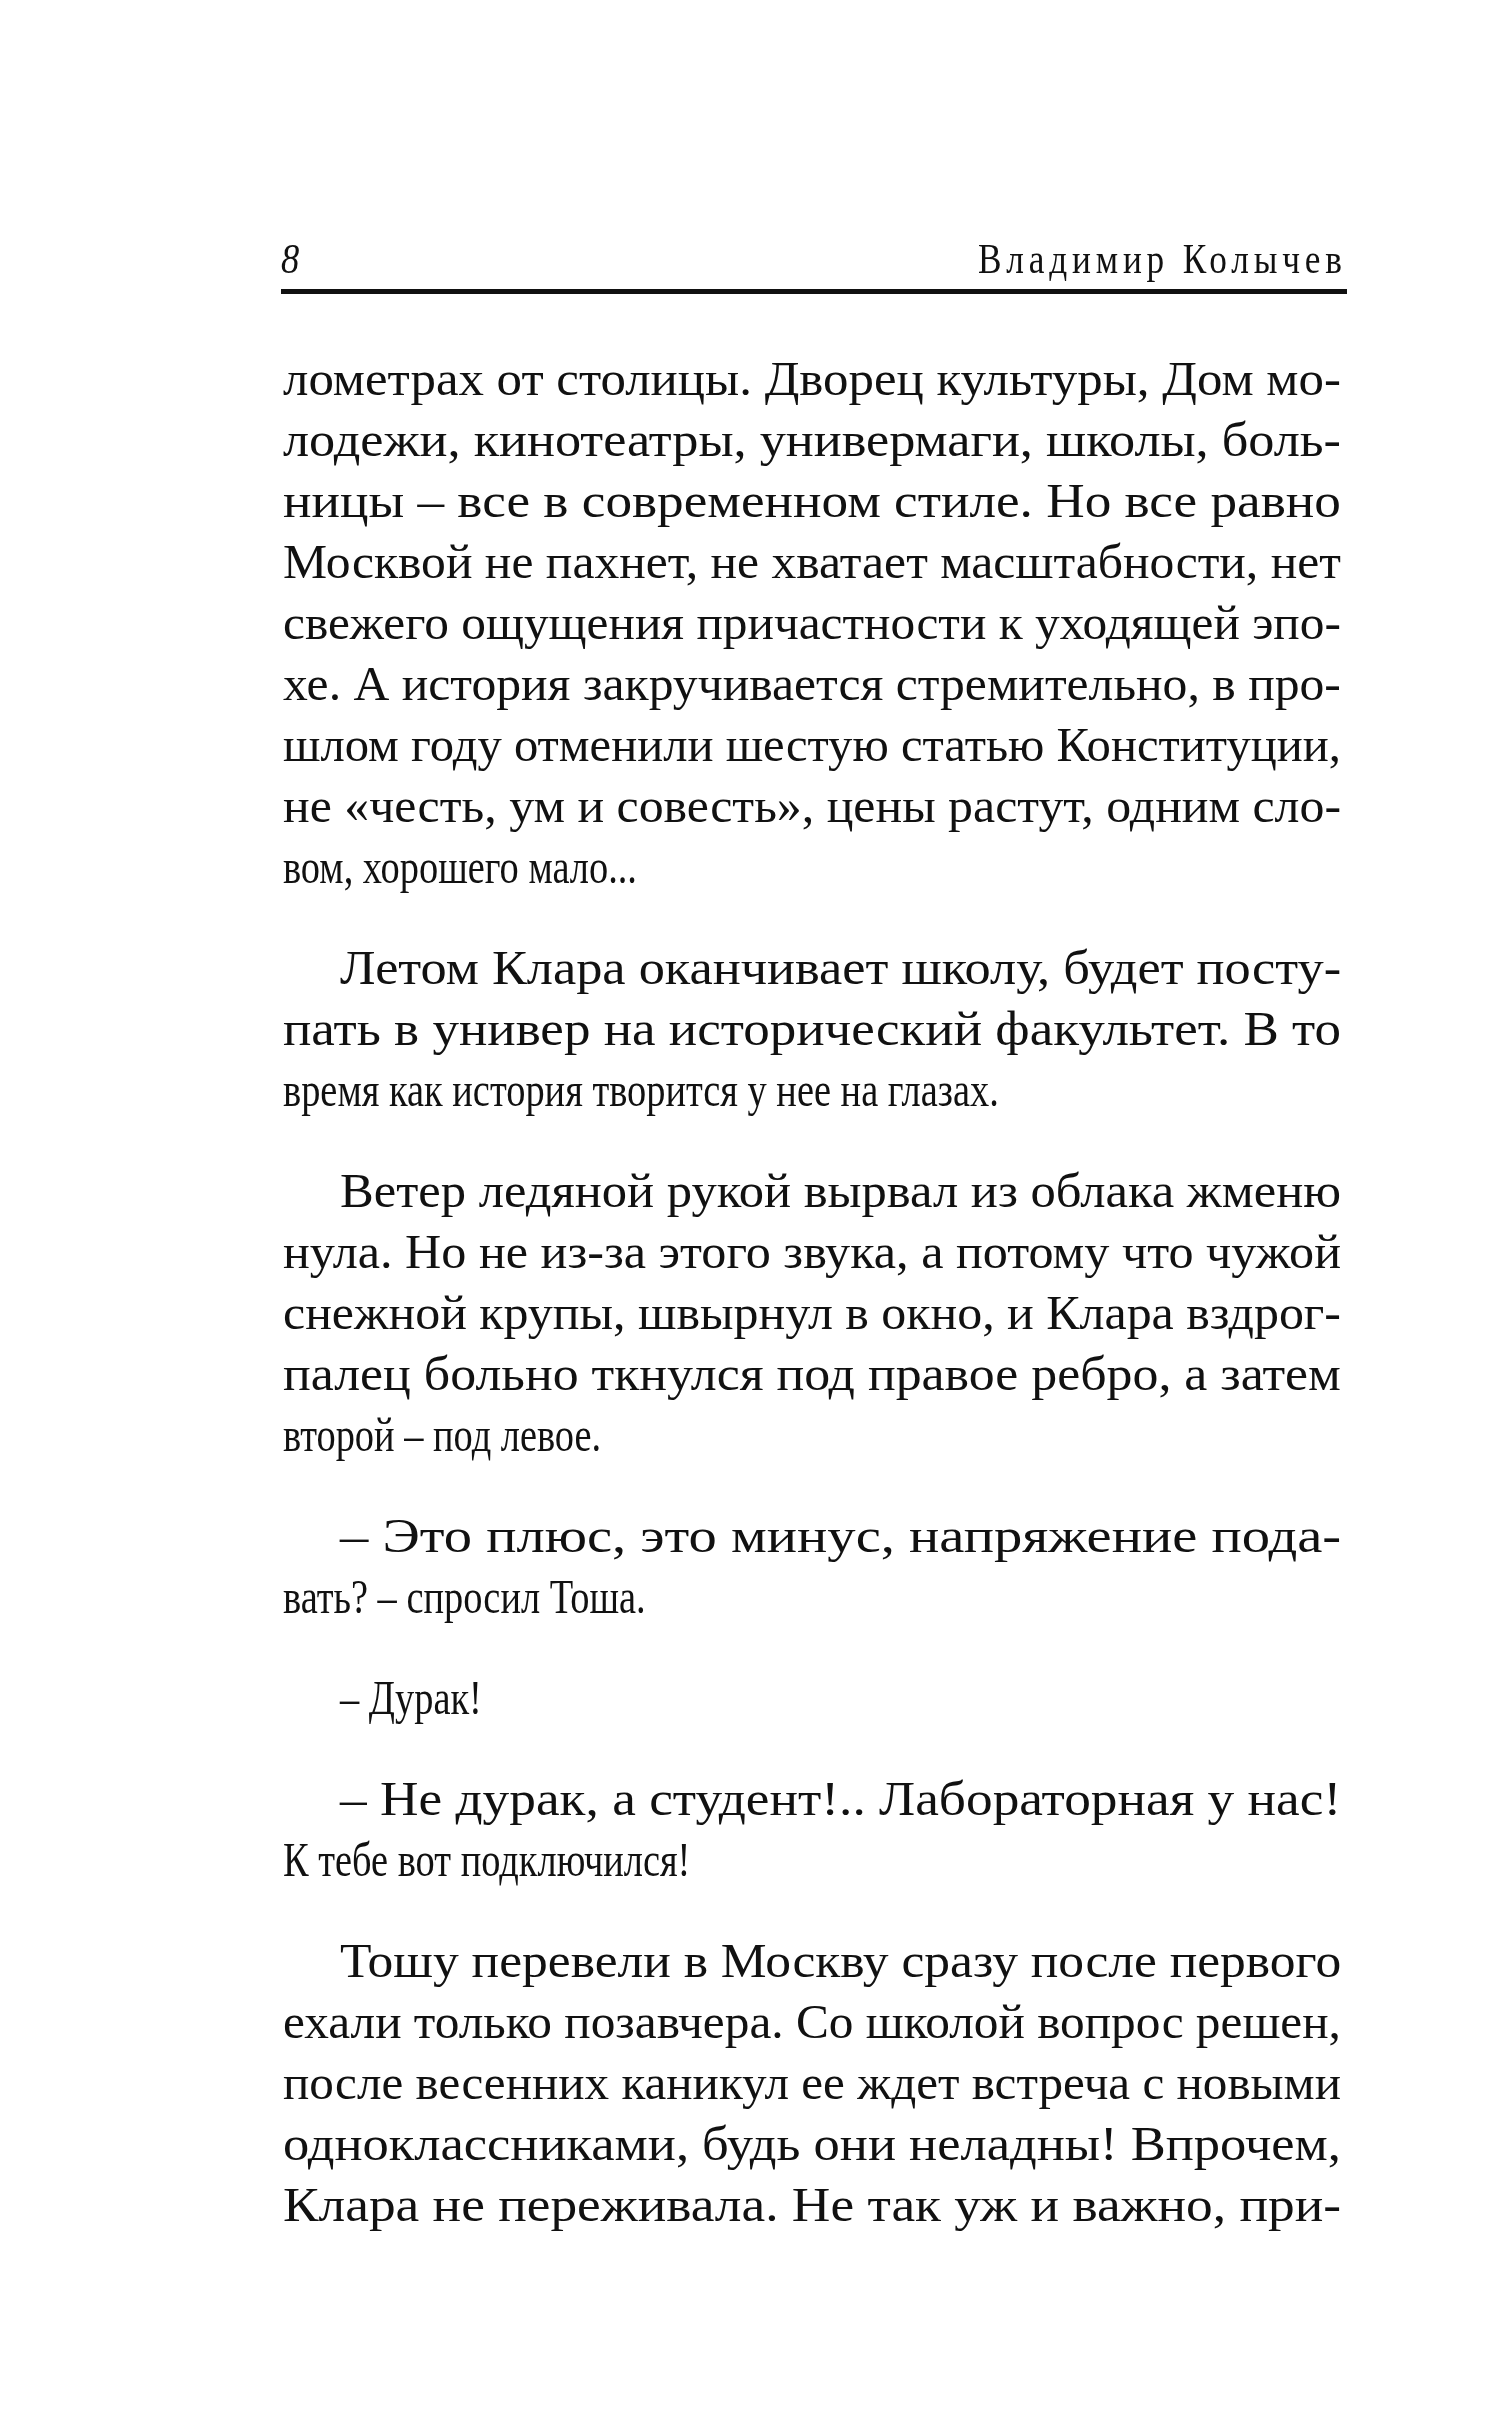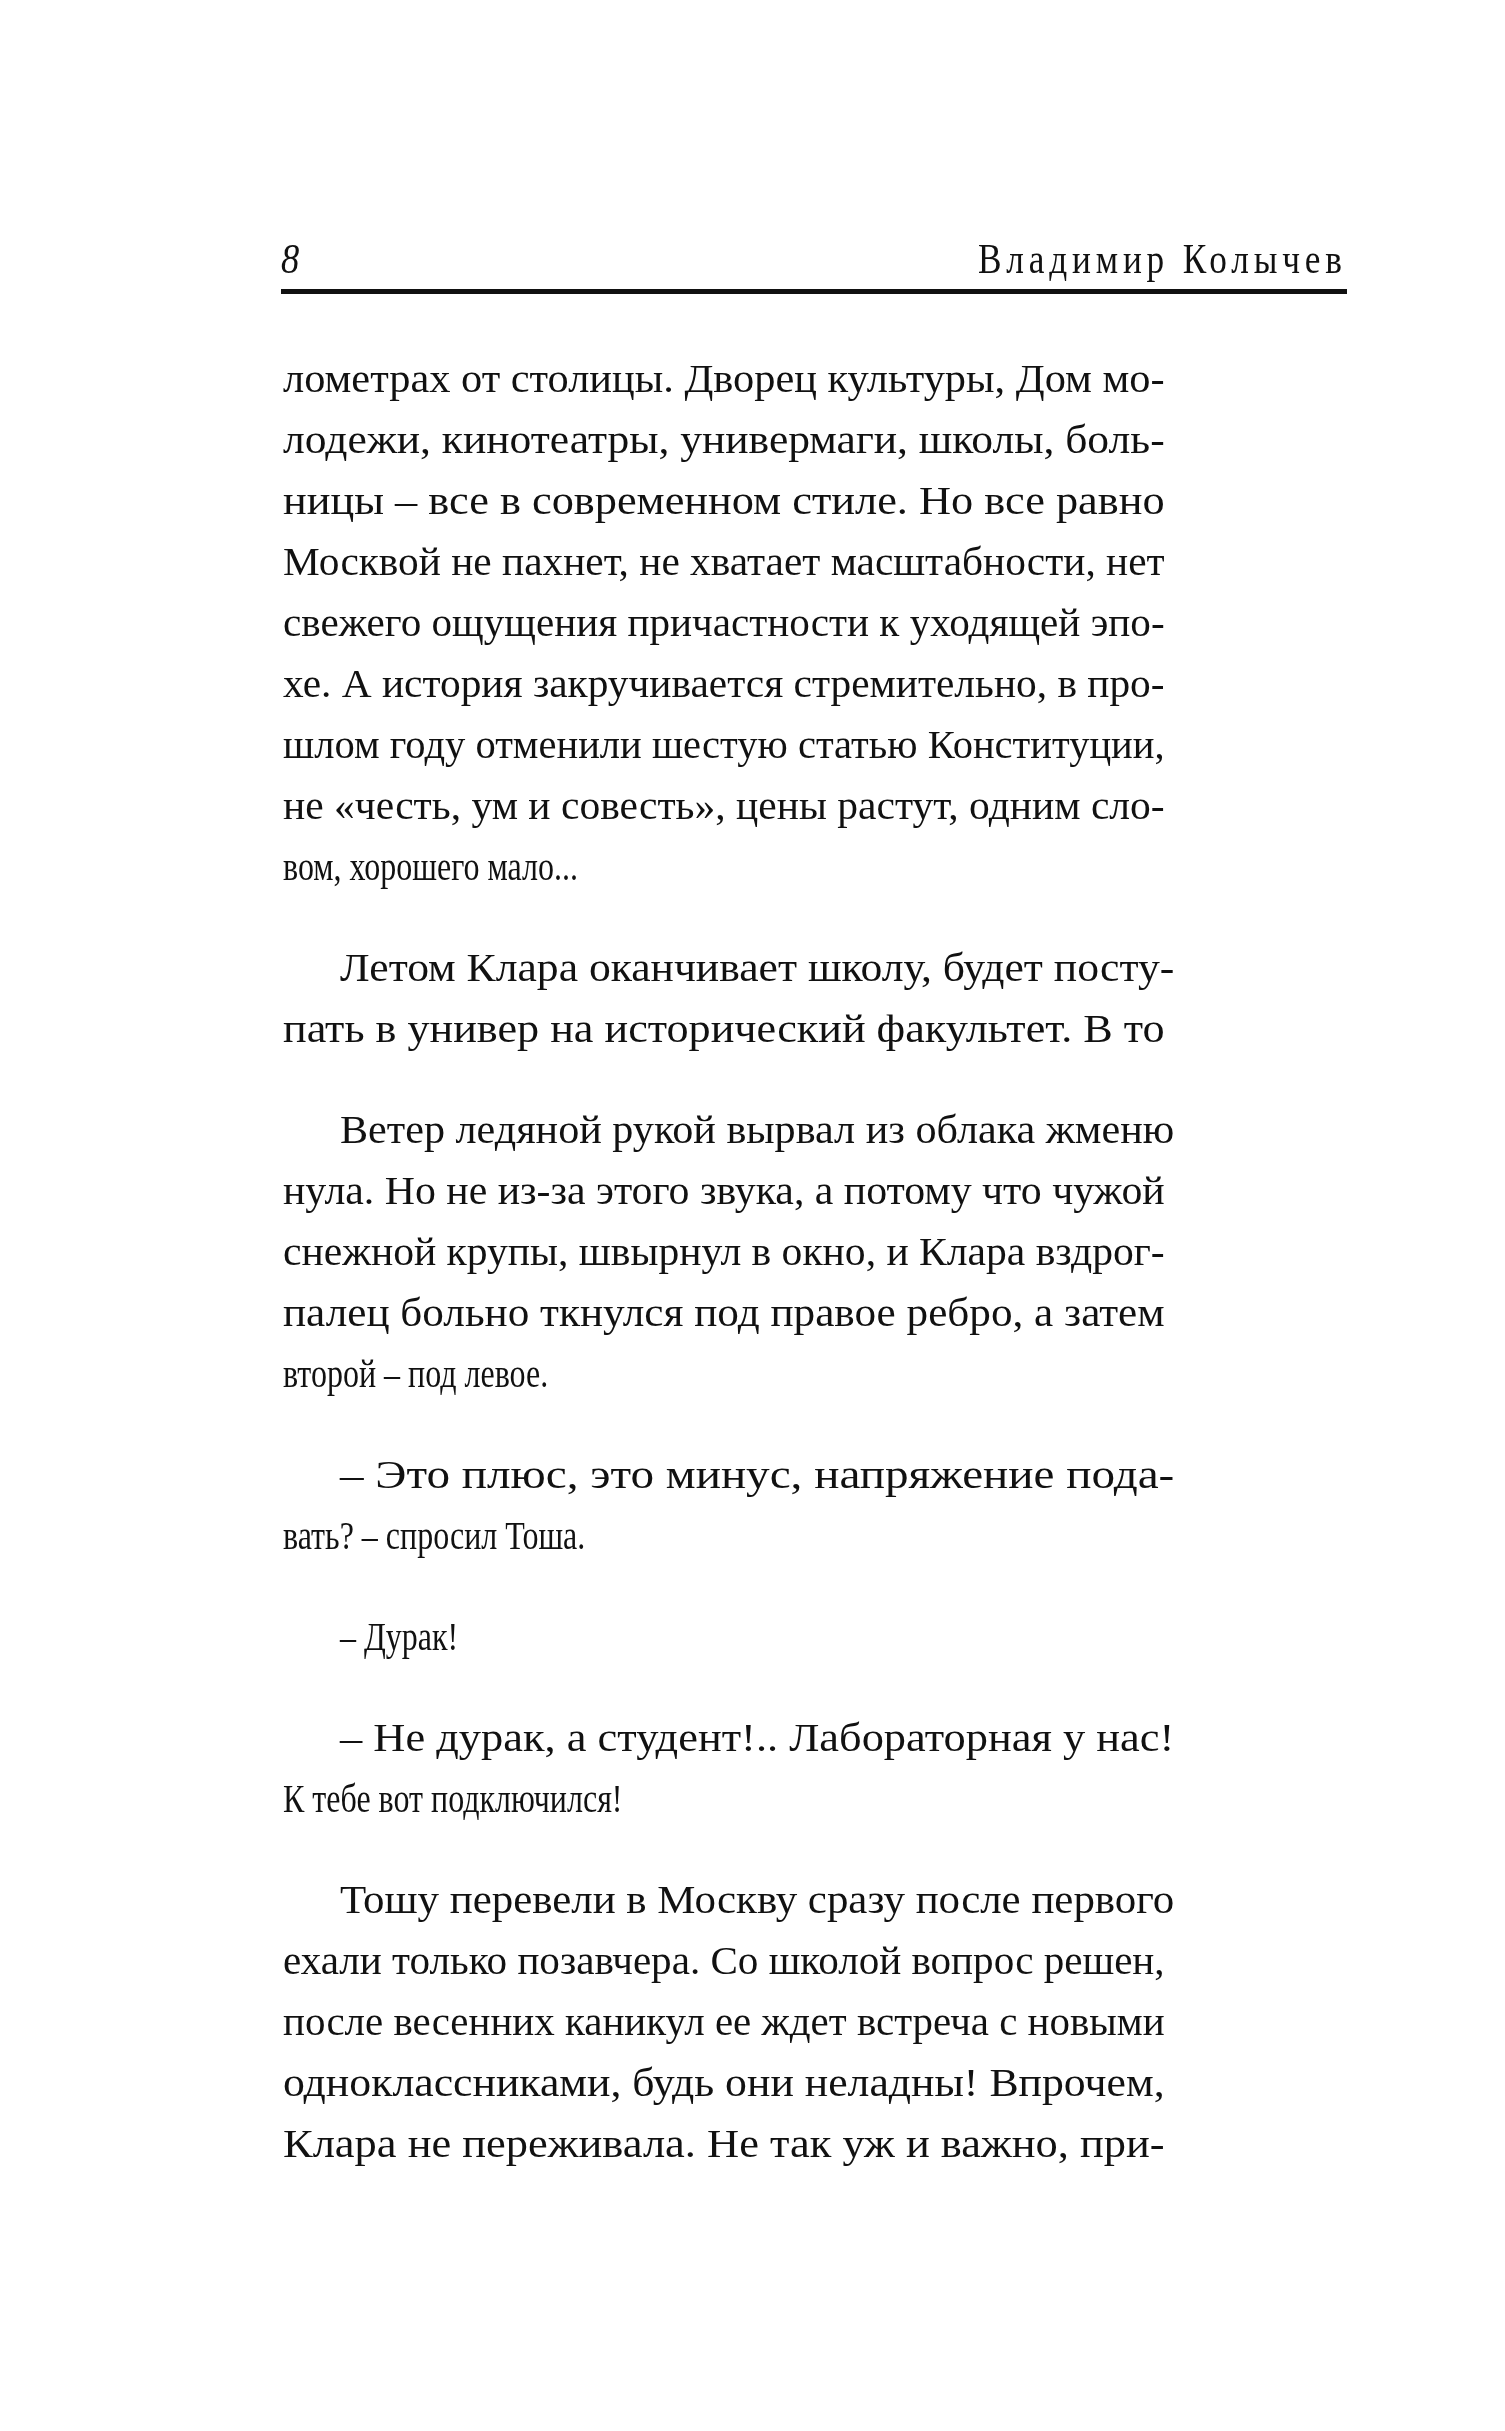--- a/index.html
+++ b/index.html
@@ -20,21 +20,21 @@
     transform: scaleX(0.82); transform-origin: right top; white-space: nowrap;
   }
   .rule {
     position: absolute; left: 281px; top: 289px; width: 1066px; height: 4.9px; background: #111;
   }
   .body {
     position: absolute; left: 283px; top: 348px; width: 1059px;
     font-family: "Liberation Serif", serif;
   }
   .line {
-    height: 61px; line-height: 61px; font-size: 40px; white-space: nowrap;
+    height: 61px; line-height: 61px; font-size: 48px; white-space: nowrap;
     width: 1059px; position: relative;
   }
   .line > span {
     display: inline-block; transform-origin: left center; white-space: nowrap;
   }
   .line.indent { padding-left: 57px; box-sizing: border-box; margin-top: 40px; }
 </style>
 </head>
 <body>
 
@@ -50,20 +50,21 @@
       <div class="line"><span style="transform: scaleX(1.0884);">лодежи, кинотеатры, универмаги, школы, боль-</span></div>
       <div class="line"><span style="transform: scaleX(1.1084);">ницы – все в современном стиле. Но все равно</span></div>
       <div class="line"><span style="transform: scaleX(1.0335);">Москвой не пахнет, не хватает масштабности, нет</span></div>
       <div class="line"><span style="transform: scaleX(1.0283);">свежего ощущения причастности к уходящей эпо-</span></div>
       <div class="line"><span style="transform: scaleX(1.0345);">хе. А история закручивается стремительно, в про-</span></div>
       <div class="line"><span style="transform: scaleX(1.0131);">шлом году отменили шестую статью Конституции,</span></div>
       <div class="line"><span style="transform: scaleX(1.0384);">не «честь, ум и совесть», цены растут, одним сло-</span></div>
       <div class="line"><span style="transform: scaleX(0.8);">вом, хорошего мало...</span></div>
       <div class="line indent"><span style="transform: scaleX(1.0904);">Летом Клара оканчивает школу, будет посту-</span></div>
       <div class="line"><span style="transform: scaleX(1.1044);">пать в универ на исторический факультет. В то</span></div>
+      <div class="line"><span style="transform: scaleX(0.8);">время как история творится у нее на глазах.</span></div>
       <div class="line indent"><span style="transform: scaleX(1.0537);">Ветер ледяной рукой вырвал из облака жменю</span></div>
       <div class="line"><span style="transform: scaleX(1.0449);">нула. Но не из-за этого звука, а потому что чужой</span></div>
       <div class="line"><span style="transform: scaleX(1.0396);">снежной крупы, швырнул в окно, и Клара вздрог-</span></div>
       <div class="line"><span style="transform: scaleX(1.08);">палец больно ткнулся под правое ребро, а затем</span></div>
       <div class="line"><span style="transform: scaleX(0.8);">второй – под левое.</span></div>
       <div class="line indent"><span style="transform: scaleX(1.1785);">– Это плюс, это минус, напряжение пода-</span></div>
       <div class="line"><span style="transform: scaleX(0.8);">вать? – спросил Тоша.</span></div>
       <div class="line indent"><span style="transform: scaleX(0.8);">– Дурак!</span></div>
       <div class="line indent"><span style="transform: scaleX(1.1107);">– Не дурак, а студент!.. Лабораторная у нас!</span></div>
       <div class="line"><span style="transform: scaleX(0.8);">К тебе вот подключился!</span></div>

